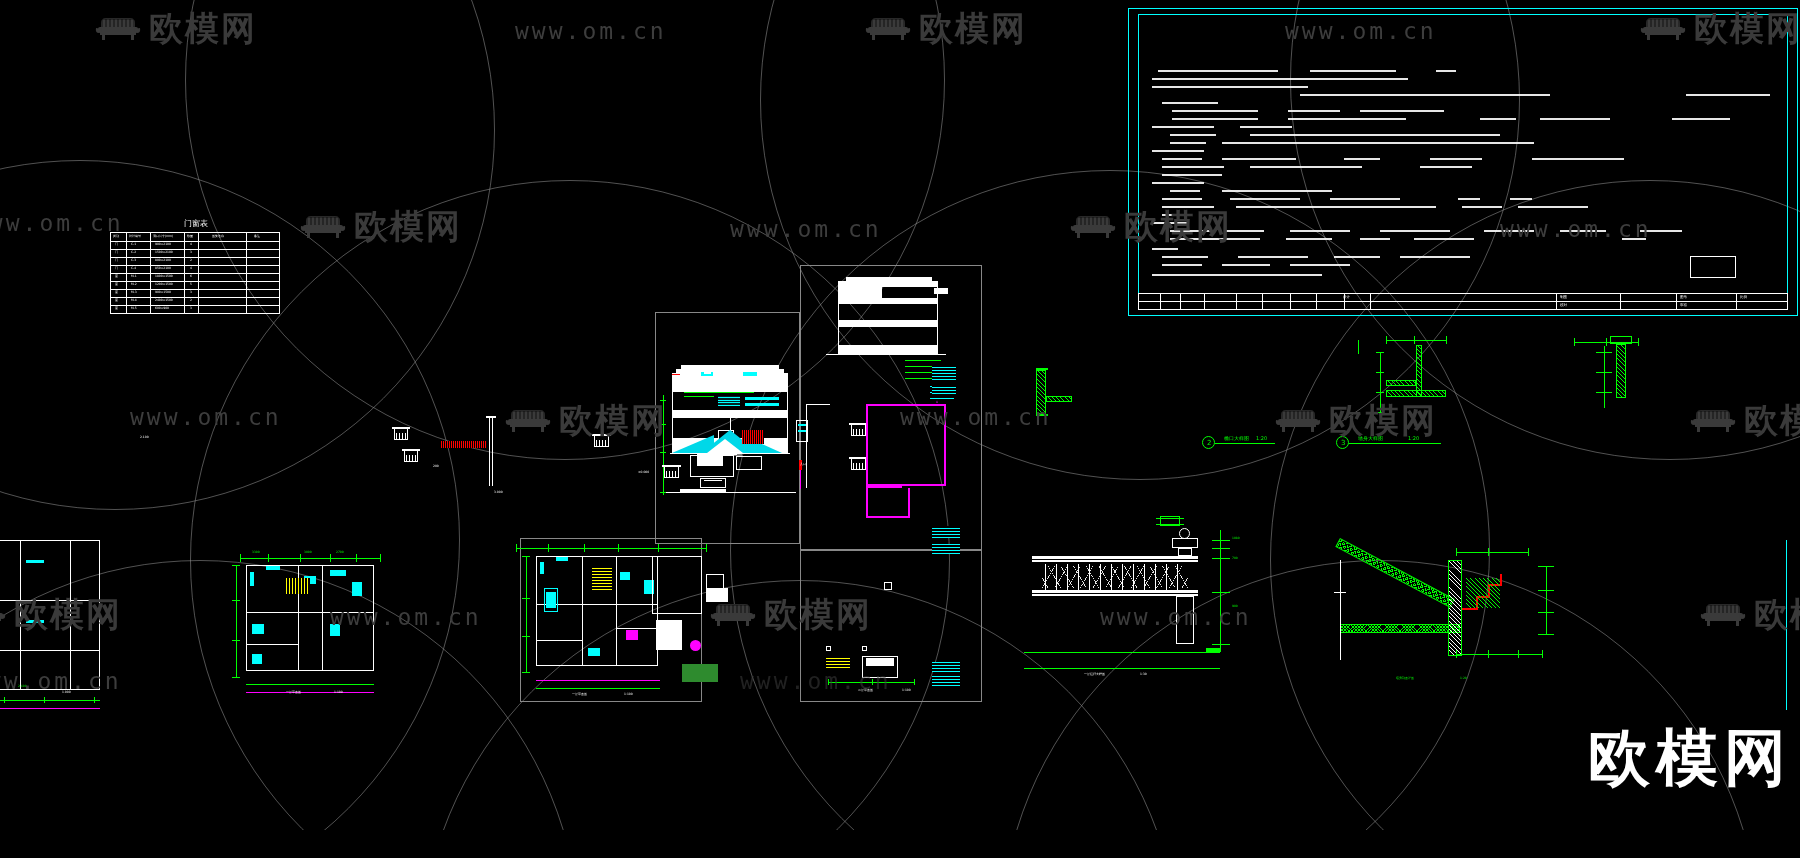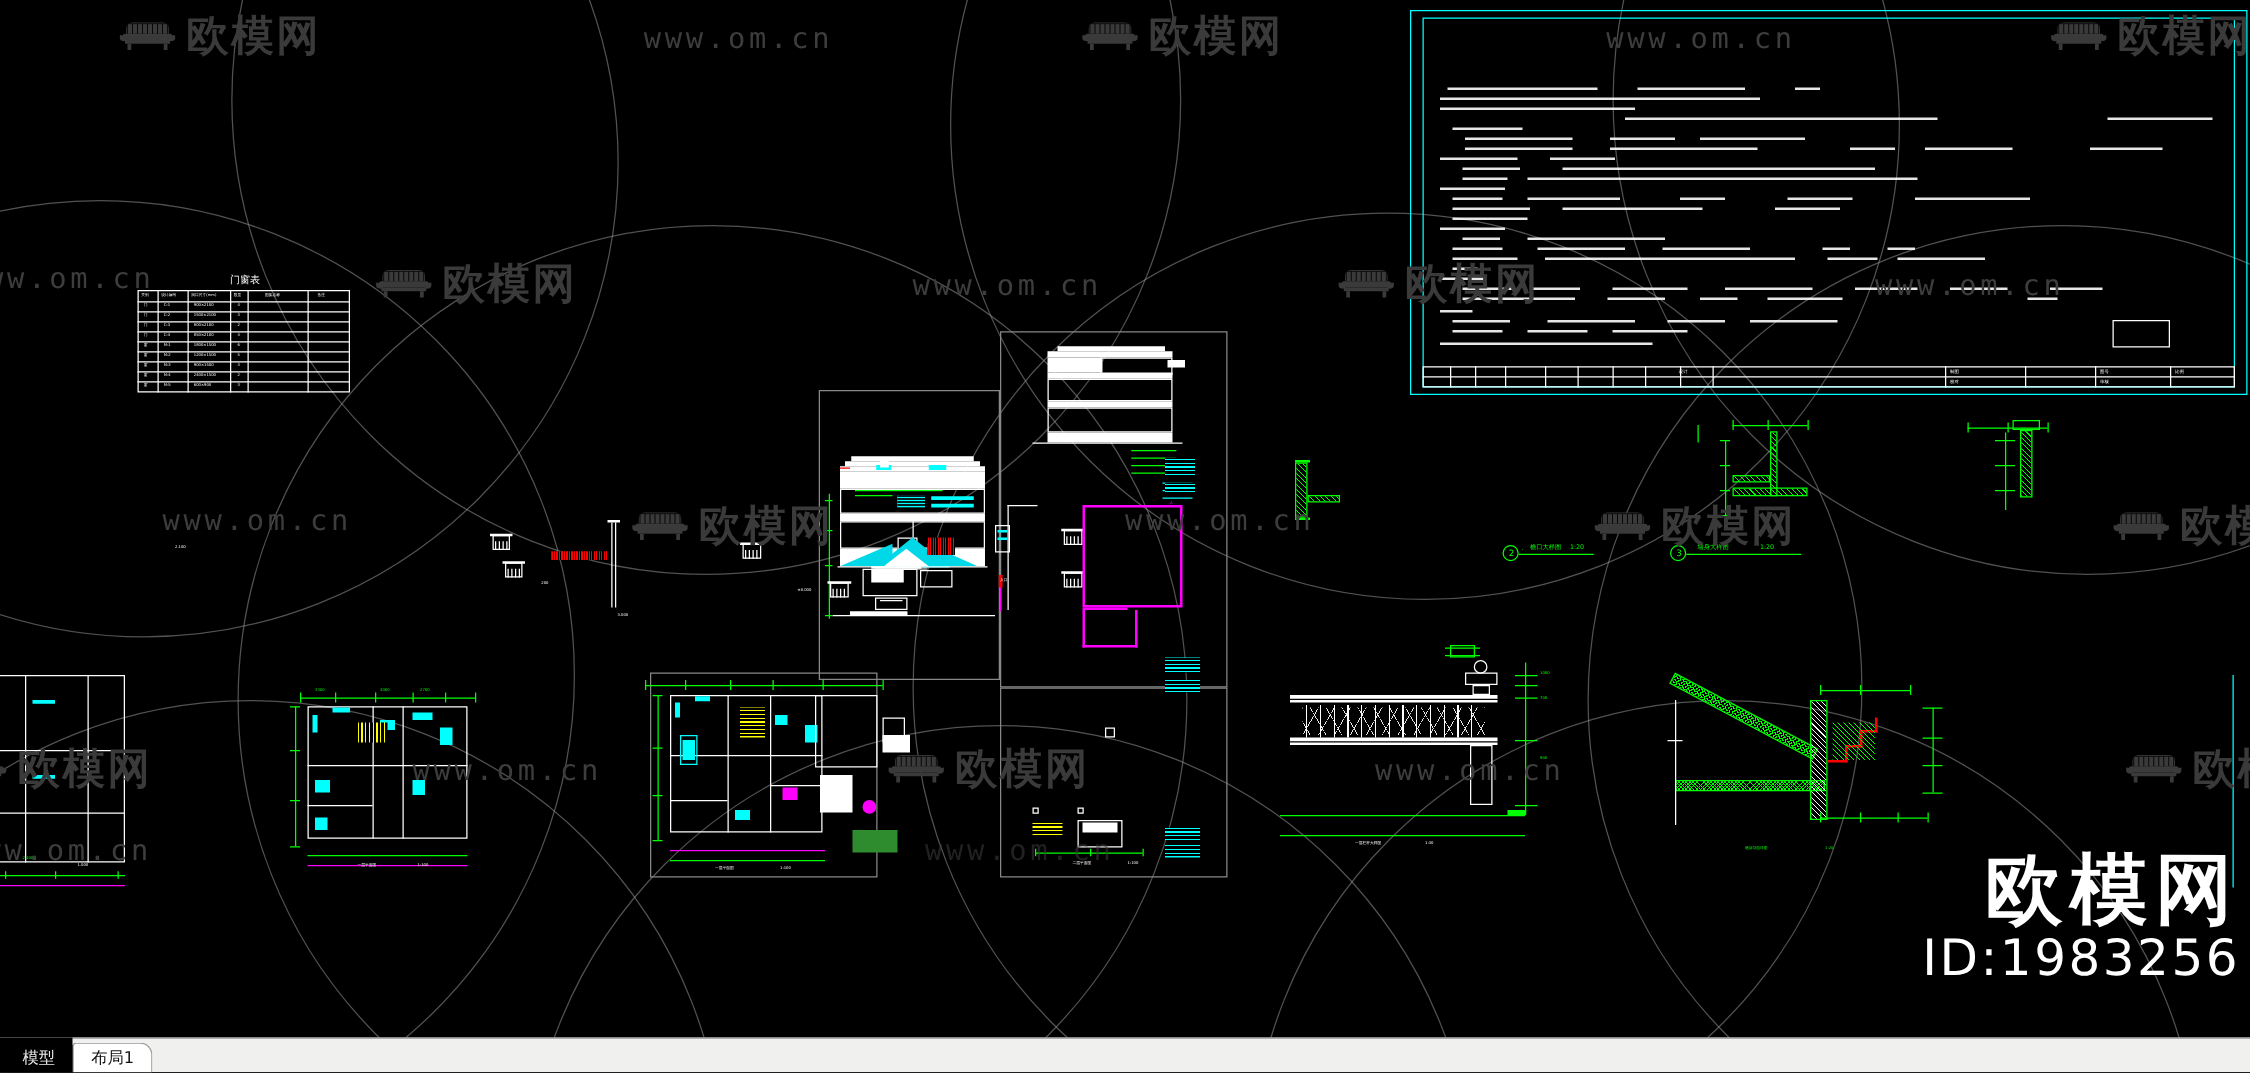--- a/index.html
+++ b/index.html
@@ -994,30 +994,18 @@
         </span>
         <span>欧模网</span>
       </div>
 
       <div class="wm-url" style="left:-30px;top:668px;">www.om.cn</div>
       <div class="wm-url" style="left:740px;top:668px;opacity:.55;">www.om.cn</div>
     </div>
 
     <div class="bigbrand">
       <div class="bb-cn">欧模网</div>
-      <div class="bb-id">ID:1983256</div>
     </div>
 
   </div>
 
-  <div id="statusbar">
-    <div class="tabs-black-bg"></div>
-    <div id="tabstrip">
-      <div class="tab inactive">
-        <span>模型</span>
-      </div>
-      <div class="tab active">
-        <span>布局1</span>
-      </div>
-    </div>
-  </div>
 
 </div>
 
 </body></html>

